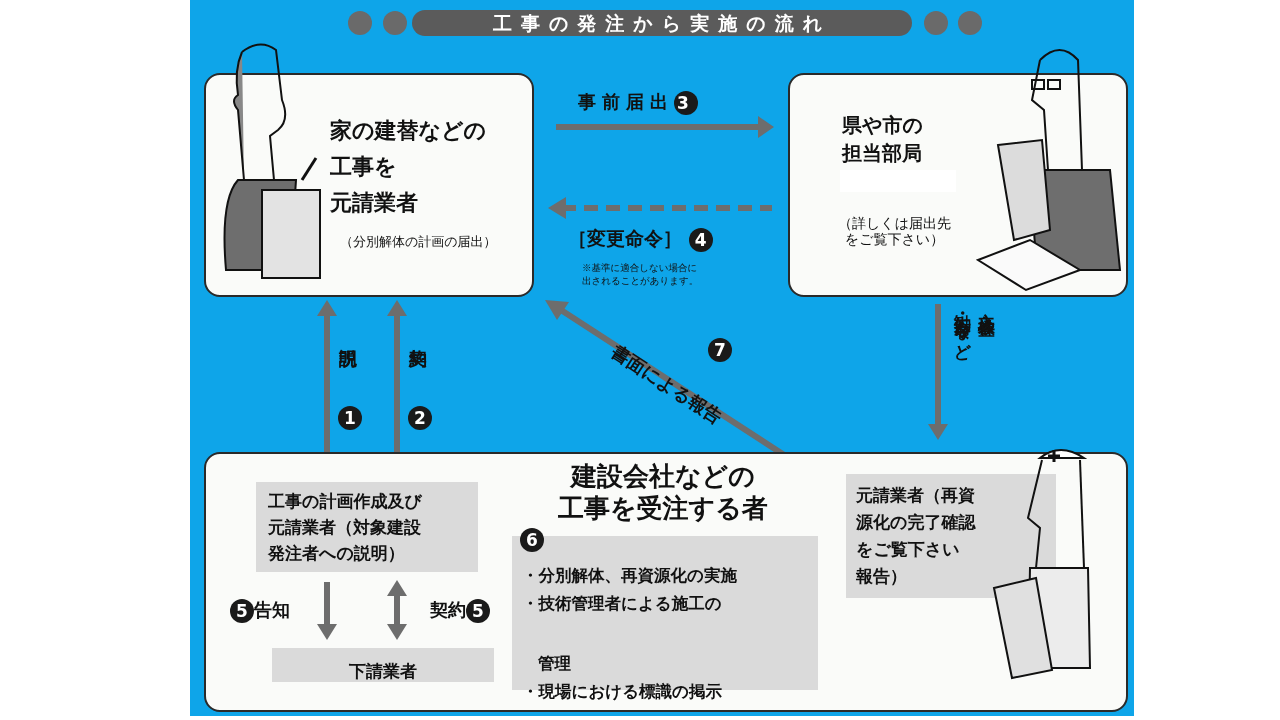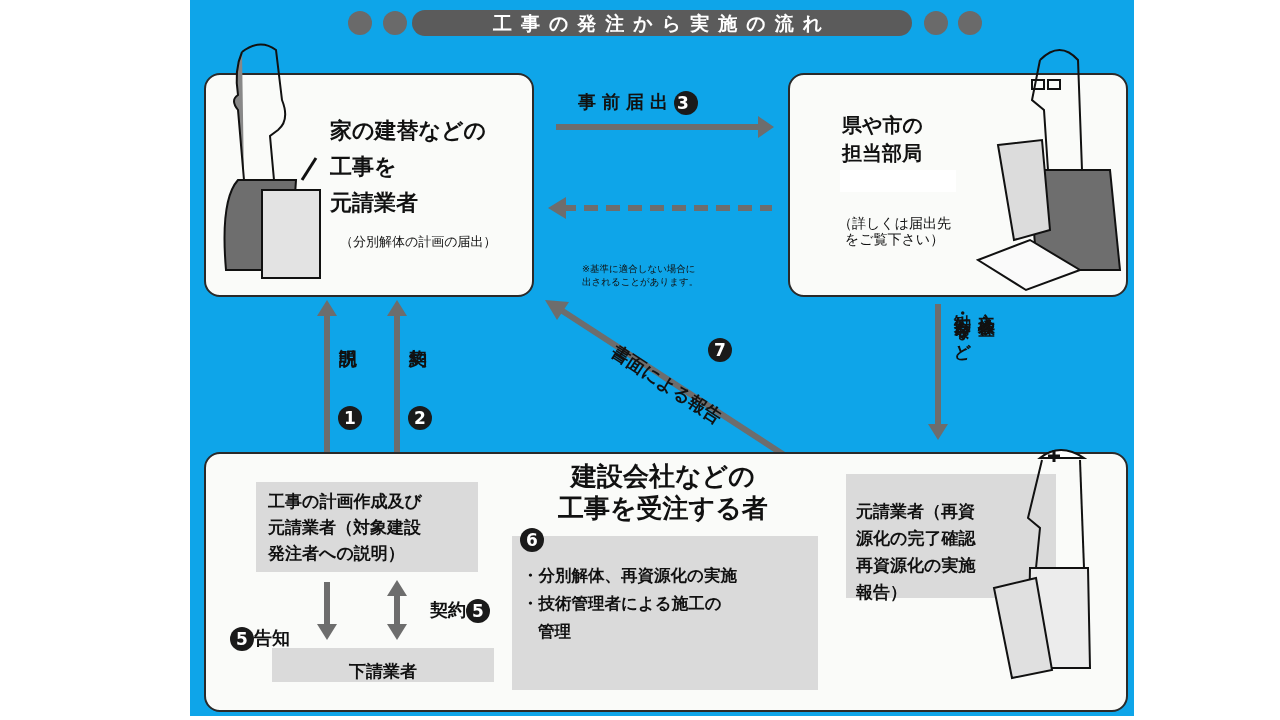--- a/index.html
+++ b/index.html
@@ -91,21 +91,24 @@
   </div>
   <div class="h-arrow" style="left:366px; top:124px; width:206px;"></div>
   <svg style="left:568px; top:116px; width:20px; height:22px;">
       <path d="M0 0 L16 11 L0 22 Z" fill="#6d6d6d"></path>
     </svg>
 
   <svg style="left:356px; top:197px; width:20px; height:22px;">
       <path d="M20 0 L2 11 L20 22 Z" fill="#6d6d6d"></path>
     </svg>
   <div class="h-arrow dashed" style="left:372px; top:205px; width:210px;"></div>
-  <div class="abs" style="left:392px; top:262px; font-size:9.5px; line-height:13px;">
+  <div class="abs bold" style="left:378px; top:226px; font-size:19px;">
+    <span>［変更命令］</span> <span class="num">4</span>
+  </div>
+  <div class="abs" style="left:392px; top:262px; font-size:9.5px; line-height:13px;font-family:Liberation Mono, monospace;">
     <div>※基準に適合しない場合に</div>
     <div>出されることがあります。</div>
   </div>
 
   <svg style="left:127px; top:300px; width:20px; height:16px;">
       <path d="M0 16 L10 0 L20 16 Z" fill="#6d6d6d"></path>
     </svg>
   <div class="v-arrow" style="left:134px; top:314px; height:158px;"></div>
   <div class="abs bold vtext" style="left:146px; top:334px; font-size:18px;">説明</div>
   <div class="abs" style="left:148px; top:406px;"><span class="num">1</span></div>
@@ -146,21 +149,21 @@
   </div>
 
   <div class="gray-panel" style="left:66px; top:482px; width:222px; height:90px;">
     <div class="abs bold" style="left:12px; top:6px; font-size:17px; line-height:26px;">
       <div>工事の計画作成及び</div>
       <div>元請業者（対象建設</div>
       <div>発注者への説明）</div>
     </div>
   </div>
 
-  <div class="abs bold" style="left:40px; top:598px; font-size:18px;margin-top:28px;">
+  <div class="abs bold" style="left:40px; top:598px; font-size:18px;">
     <span class="num">5</span><span>告知</span>
   </div>
   <div class="v-arrow" style="left:134px; top:582px; height:44px;"></div>
   <svg style="left:127px; top:624px; width:20px; height:16px;">
       <path d="M0 0 L10 16 L20 0 Z" fill="#6d6d6d"></path>
     </svg>
 
   <svg style="left:197px; top:580px; width:20px; height:16px;">
       <path d="M0 16 L10 0 L20 16 Z" fill="#6d6d6d"></path>
     </svg>
@@ -174,29 +177,30 @@
 
   <div class="gray-panel" style="left:82px; top:648px; width:222px; height:34px;">
     <div class="abs bold" style="left:0; right:0; top:12px; font-size:17px; text-align:center;">下請業者</div>
   </div>
 
   <div class="gray-panel" style="left:322px; top:536px; width:306px; height:154px;">
     <div class="abs" style="left:8px; top:-8px;"><span class="num">6</span></div>
     <div class="abs bold" style="left:10px; top:26px; font-size:16.5px; line-height:28px;">
       <div>・<span>分別解体、再資源化の実施</span></div>
       <div>・<span>技術管理者による施工の</span></div>
-      <div style="padding-left:16px;"><span>管理</span></div>
+      <div style="padding-left:16px;margin-top:32px;"><span>管理</span></div>
+      <div>・<span>現場における標識の掲示</span></div>
     </div>
   </div>
 
   <div class="gray-panel" style="left:656px; top:474px; width:210px; height:124px;">
-    <div class="abs bold" style="left:10px; top:8px; font-size:17px; line-height:27px;margin-top:16px;">
+    <div class="abs bold" style="left:10px; top:8px; font-size:17px; line-height:27px;">
       <div>元請業者（再資</div>
       <div>源化の完了確認</div>
-      <div>再資源化の実施</div>
+      <div>をご覧下さい</div>
       <div>報告）</div>
     </div>
   </div>
 
   <svg style="left:790px; top:438px; width:110px; height:250px;">
     <path d="M60 20 Q80 4 104 20 Z" fill="#fff" stroke="#111" stroke-width="2"></path>
     <path d="M74 12 L74 24 M68 18 L80 18" stroke="#111" stroke-width="3"></path>
     <path d="M62 22 L48 80 L60 90 L56 130" fill="none" stroke="#111" stroke-width="2"></path>
     <path d="M100 22 L104 130" fill="none" stroke="#111" stroke-width="2"></path>
     <path d="M50 130 L48 230 L110 230 L108 130 Z" fill="#ececec" stroke="#111" stroke-width="2"></path>

